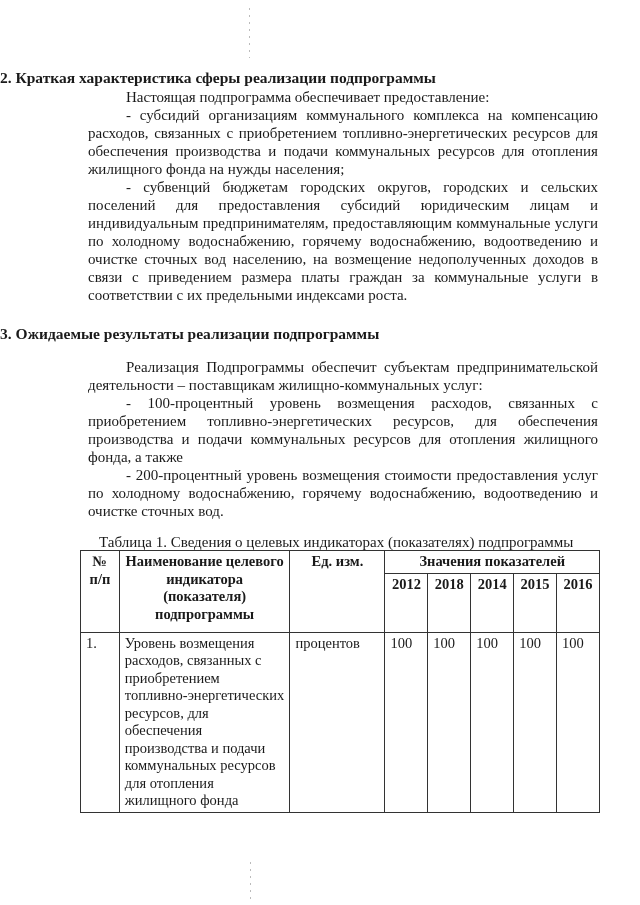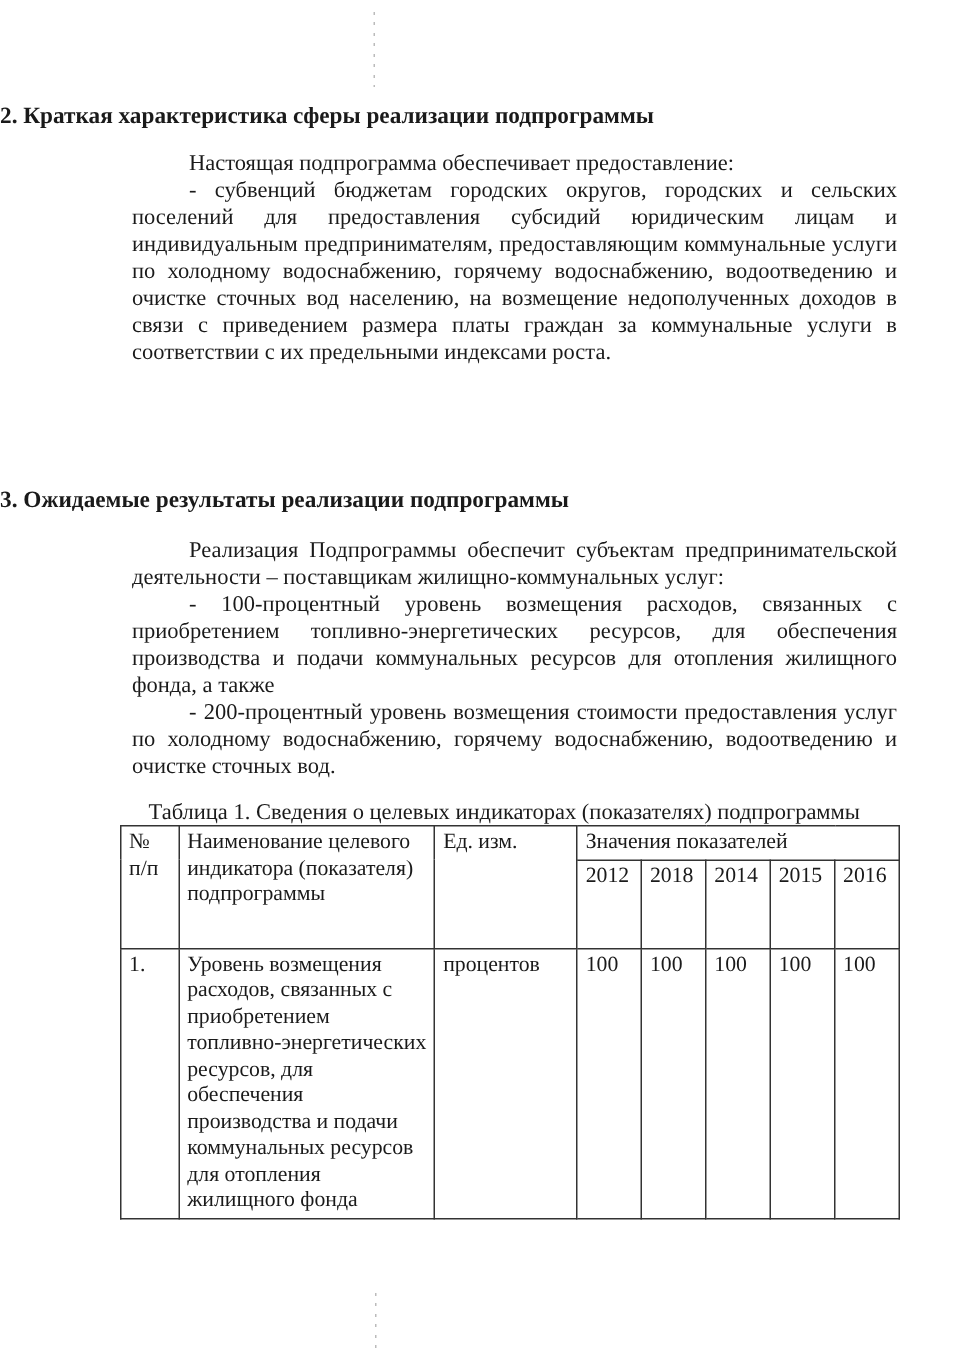--- a/index.html
+++ b/index.html
@@ -23,38 +23,39 @@
       position: absolute; left: 99px; top: 534px; font-size: 15px; white-space: nowrap; margin: 0;
     }
     table.ind {
       position: absolute; left: 80px; top: 550px; width: 520px;
       border-collapse: collapse; font-size: 14.5px; line-height: 17.5px;
     }
     table.ind td, table.ind th {
       border: 1.5px solid #333; vertical-align: top; padding: 2px 5px;
       text-align: left; font-weight: normal;
     }
-    table.ind th { font-weight: normal; }
+    table.ind th { font-weight: bold; text-align: center; }
     .c-num { width: 27px; }
     .c-name { width: 156px; }
     .c-unit { width: 82px; }
     .c-year { width: 31px; margin-left: 28px; }
     .head-row-2 th { height: 54px; }
   </style>
 </head>
 <body>
 
 <div class="page">
   <div class="scan-mark" style="left:249px; top:8px; height:50px;"></div>
   <div class="scan-mark" style="left:250px; top:862px; height:40px;"></div>
 
   <h2 style="top:69px;">2. Краткая характеристика сферы реализации подпрограммы</h2>
 
-  <div class="para" style="top:100px;">
+  <div class="para" style="top:88px;">
     <p class="indent">Настоящая подпрограмма обеспечивает предоставление:</p>
+    <p class="indent">- субсидий организациям коммунального комплекса на компенсацию расходов, связанных с приобретением топливно-энергетических ресурсов для обеспечения производства и подачи коммунальных ресурсов для отопления жилищного фонда на нужды населения;</p>
     <p class="indent">- субвенций бюджетам городских округов, городских и сельских поселений для предоставления субсидий юридическим лицам и индивидуальным предпринимателям, предоставляющим коммунальные услуги по холодному водоснабжению, горячему водоснабжению, водоотведению и очистке сточных вод населению, на возмещение недополученных доходов в связи с приведением размера платы граждан за коммунальные услуги в соответствии с их предельными индексами роста.</p>
   </div>
 
   <h2 style="top:325px;">3. Ожидаемые результаты реализации подпрограммы</h2>
 
   <div class="para" style="top:358px;">
     <p class="indent">Реализация Подпрограммы обеспечит субъектам предпринимательской деятельности – поставщикам жилищно-коммунальных услуг:</p>
     <p class="indent">- 100-процентный уровень возмещения расходов, связанных с приобретением топливно-энергетических ресурсов, для обеспечения производства и подачи коммунальных ресурсов для отопления жилищного фонда, а также</p>
     <p class="indent">- 200-процентный уровень возмещения стоимости предоставления услуг по холодному водоснабжению, горячему водоснабжению, водоотведению и очистке сточных вод.</p>
   </div>

